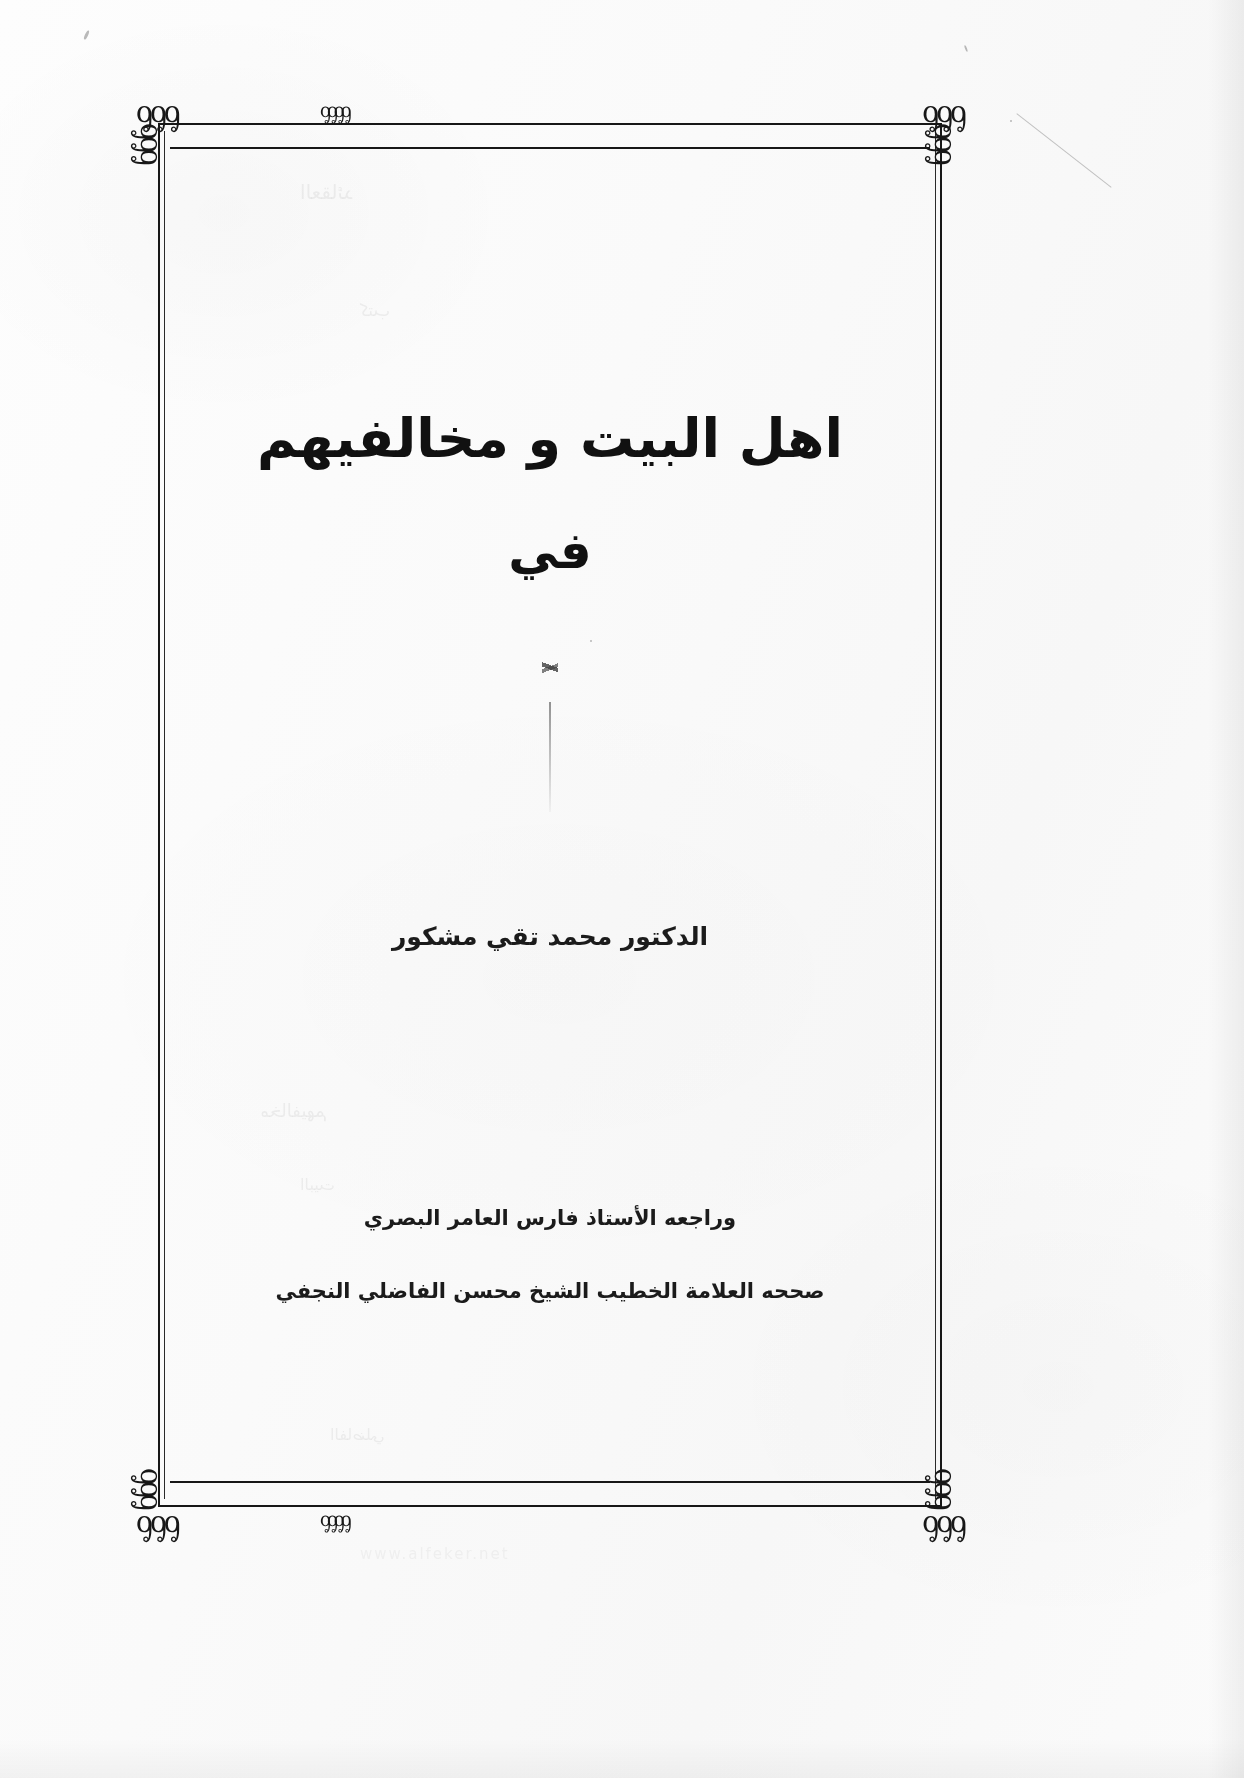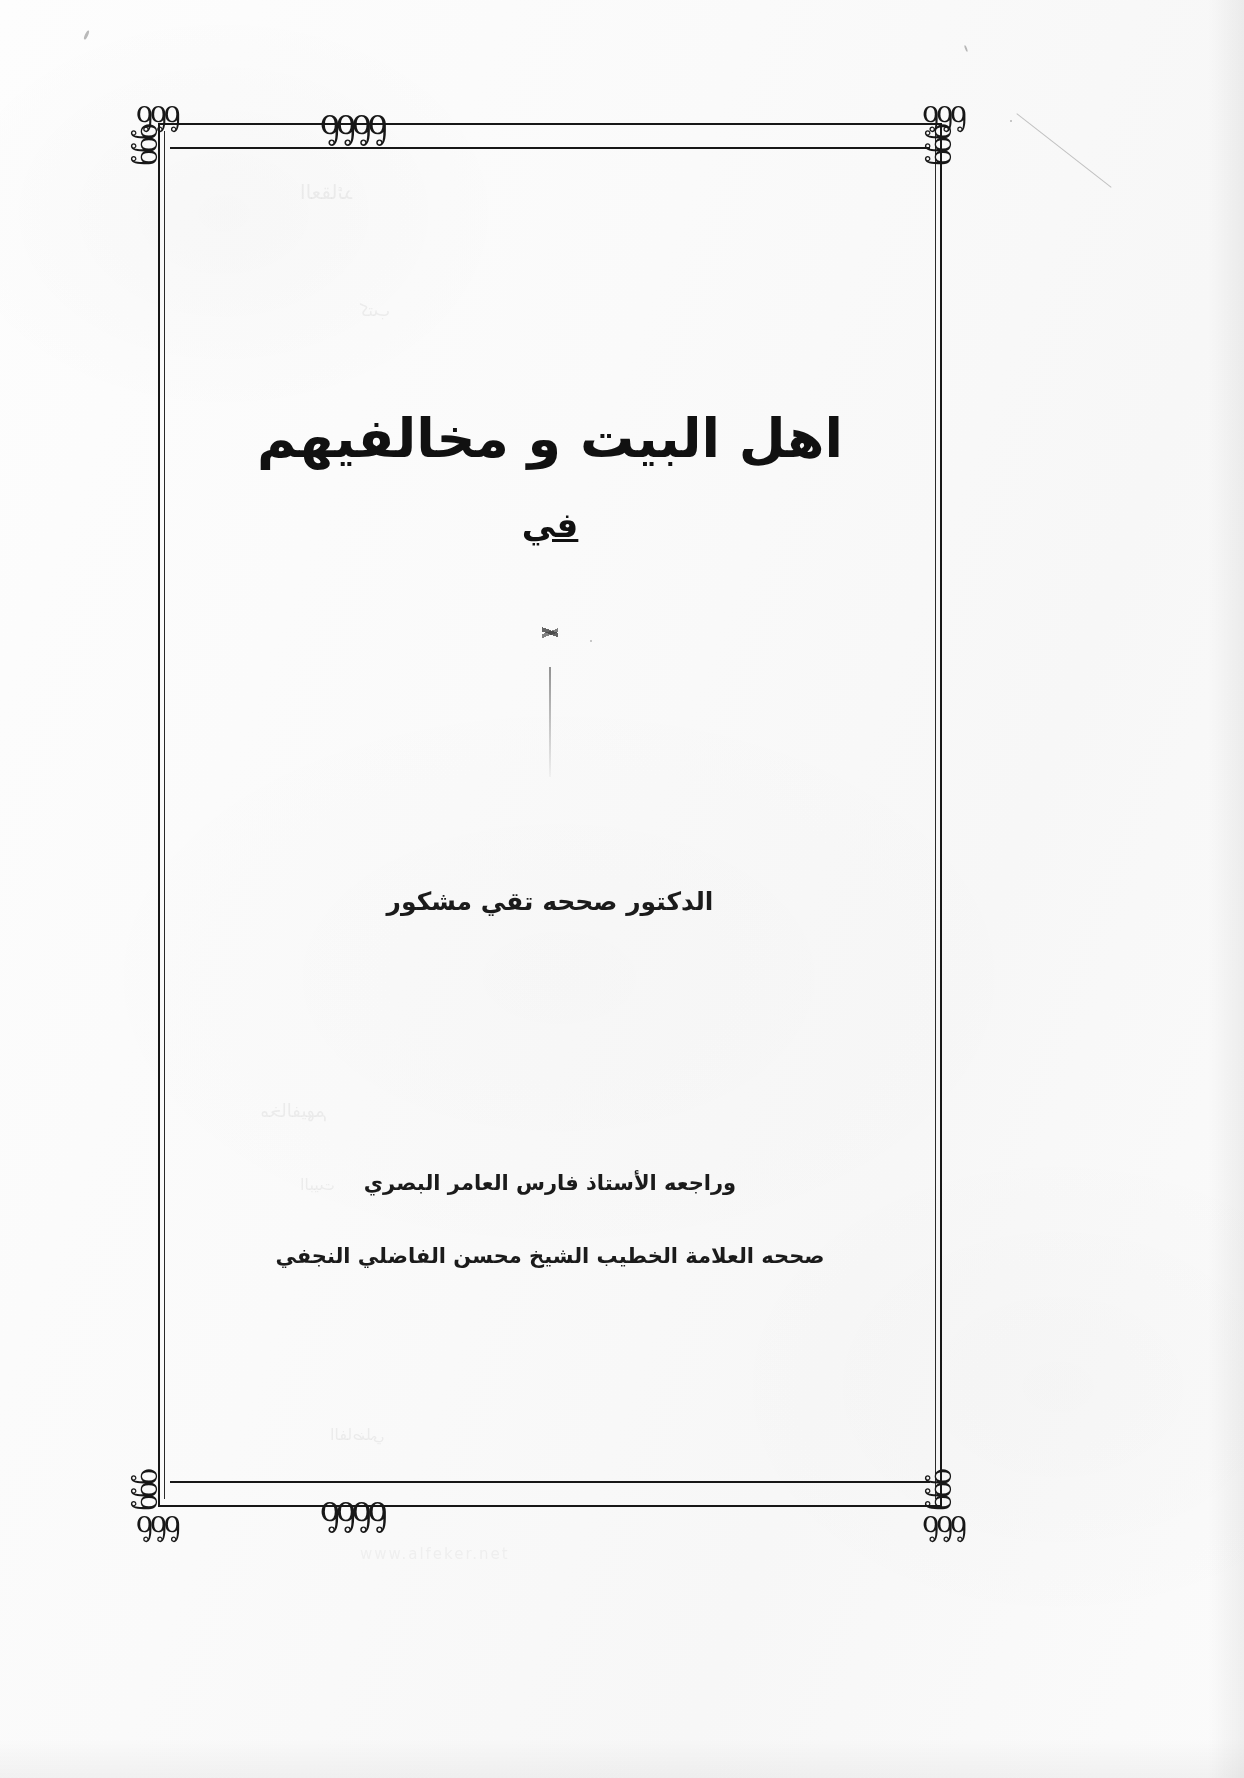--- a/index.html
+++ b/index.html
@@ -91,21 +91,21 @@
   .corner-br { right: -4px; bottom: -10px; }
   .corner-tl .vert, .corner-tr .vert { position: absolute; top: 28px; }
   .corner-bl .vert, .corner-br .vert { position: absolute; bottom: 28px; }
   .corner-tl .vert { left: 2px; }
   .corner-bl .vert { left: 2px; }
   .corner-tr .vert { right: 2px; }
   .corner-br .vert { right: 2px; }
 
   .edge-swirl {
     position: absolute;
-    font-size: 40px;
+    font-size: 22px;
     color: #171717;
     letter-spacing: -4px;
     white-space: nowrap;
   }
   .edge-top  { top: -8px;  left: 180px; }
   .edge-bot  { bottom: -8px; left: 180px; }
 
   
   .content {
     position: absolute;
@@ -119,25 +119,24 @@
   .title-main {
     margin-top: 265px;
     font-size: 54px;
     font-weight: 700;
     color: #111;
     letter-spacing: 1px;
     line-height: 1.25;
     font-family: "DejaVu Sans", sans-serif;
   }
   .title-mid {
-    margin-top: 32px;
-    font-size: 34px;
+    margin-top: 49px;
+    font-size: 50px;
     font-weight: 700;
     color: #111;
-    text-decoration: underline;
   }
   .title-sub {
     margin-top: 30px;
     font-size: 50px;
     font-weight: 700;
     color: #111;
     letter-spacing: 2px;
   }
   .ink-mark {
     margin: 70px auto 0;
@@ -246,21 +245,21 @@
     <div class="edge-swirl edge-bot">ᧁᧁᧁᧁ</div>
   </div>
 
   <div class="content">
     <div class="title-main">اهل البيت و مخالفيهم</div>
     <div class="title-mid">في</div>
 
     <div class="ink-mark"></div>
     <div class="ink-tail"></div>
 
-    <div class="author">الدكتور صححه تقي مشكور</div>
+    <div class="author">الدكتور محمد تقي مشكور</div>
 
     <div class="credits">
       <div class="credit-line">وراجعه الأستاذ فارس العامر البصري</div>
       <div class="credit-line">صححه العلامة الخطيب الشيخ محسن الفاضلي النجفي</div>
     </div>
   </div>
 
   <div class="scan-edge-right"></div>
   <div class="scan-edge-bottom"></div>
 </div>

